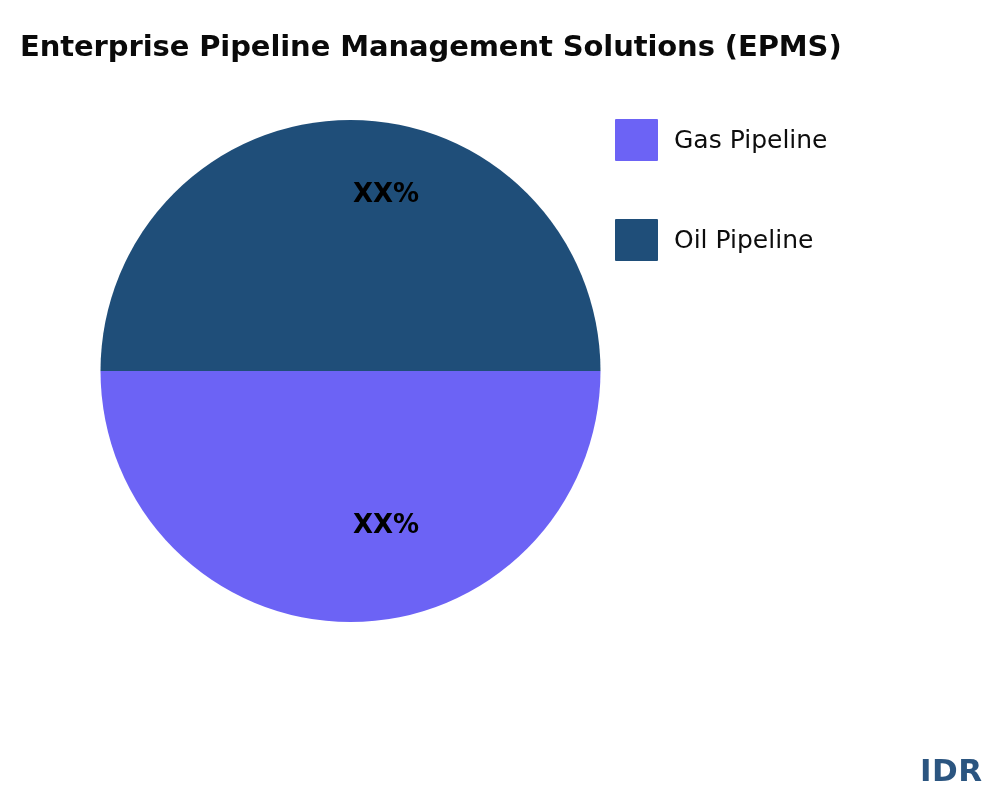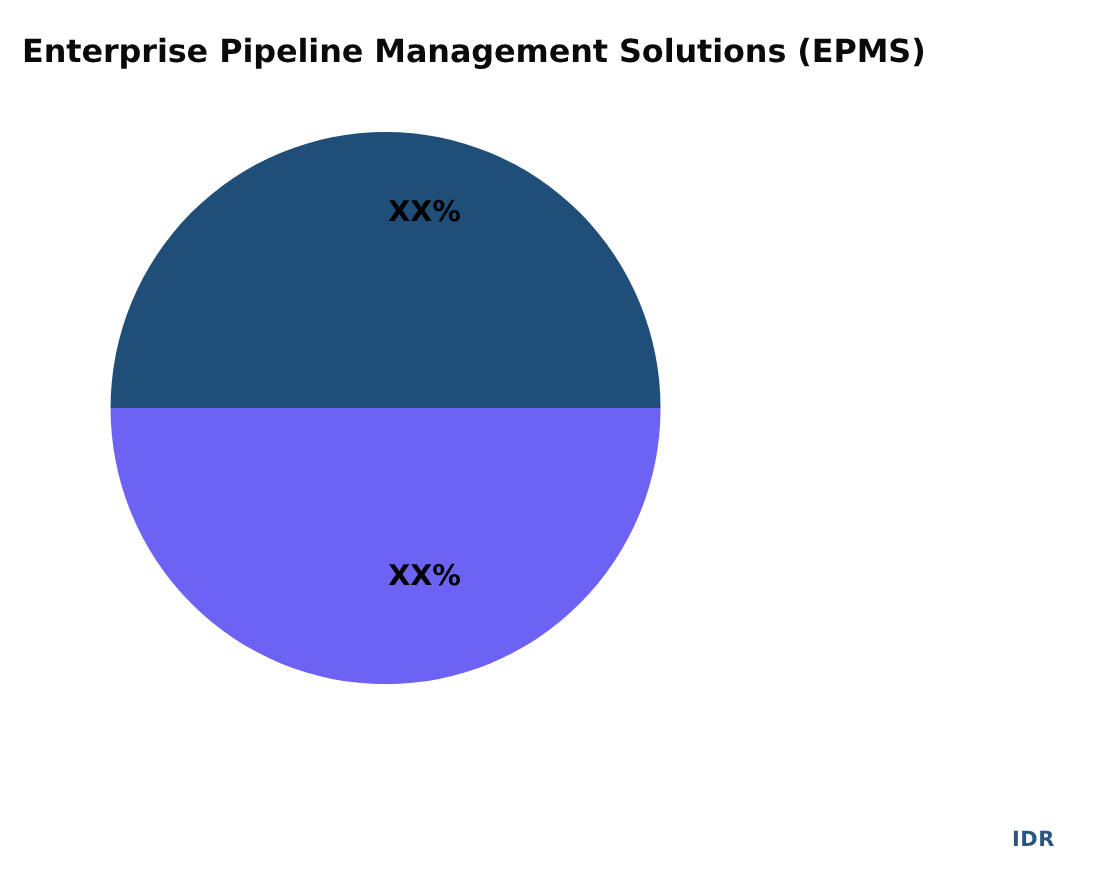--- a/index.html
+++ b/index.html
@@ -95,21 +95,21 @@
     color: #0d0d0d;
     white-space: nowrap;
     line-height: 42px;
   }
 
   
   #watermark {
     position: absolute;
     left: 920px;
     top: 752px;
-    font-size: 19px;
+    font-size: 31px;
     font-weight: bold;
     color: #2b5580;
     letter-spacing: 0.5px;
     white-space: nowrap;
   }
 </style>
 </head>
 <body>
 
 <div id="chart-root">
@@ -122,16 +122,26 @@
       <path id="wedge-oil" d="M 0.5,251 A 250,251 0 0 1 500.5,251 Z" fill="#1f4e79"></path>
 
       <path id="wedge-gas" d="M 500.5,251 A 250,251 0 0 1 0.5,251 Z" fill="#6c63f5"></path>
     </svg>
 
     <div class="slice-label" id="slice-label-oil">XX%</div>
 
     <div class="slice-label" id="slice-label-gas">XX%</div>
   </div>
 
+  <div id="legend">
+    <div class="legend-item">
+      <span class="legend-swatch" id="swatch-gas" style="background: rgb(108, 99, 245);"></span>
+      <span class="legend-label">Gas Pipeline</span>
+    </div>
+    <div class="legend-item">
+      <span class="legend-swatch" id="swatch-oil" style="background: rgb(31, 78, 121);"></span>
+      <span class="legend-label">Oil Pipeline</span>
+    </div>
+  </div>
 
   <div id="watermark" style="color: rgb(43, 85, 128);">IDR</div>
 
 </div>
 
 </body></html>

